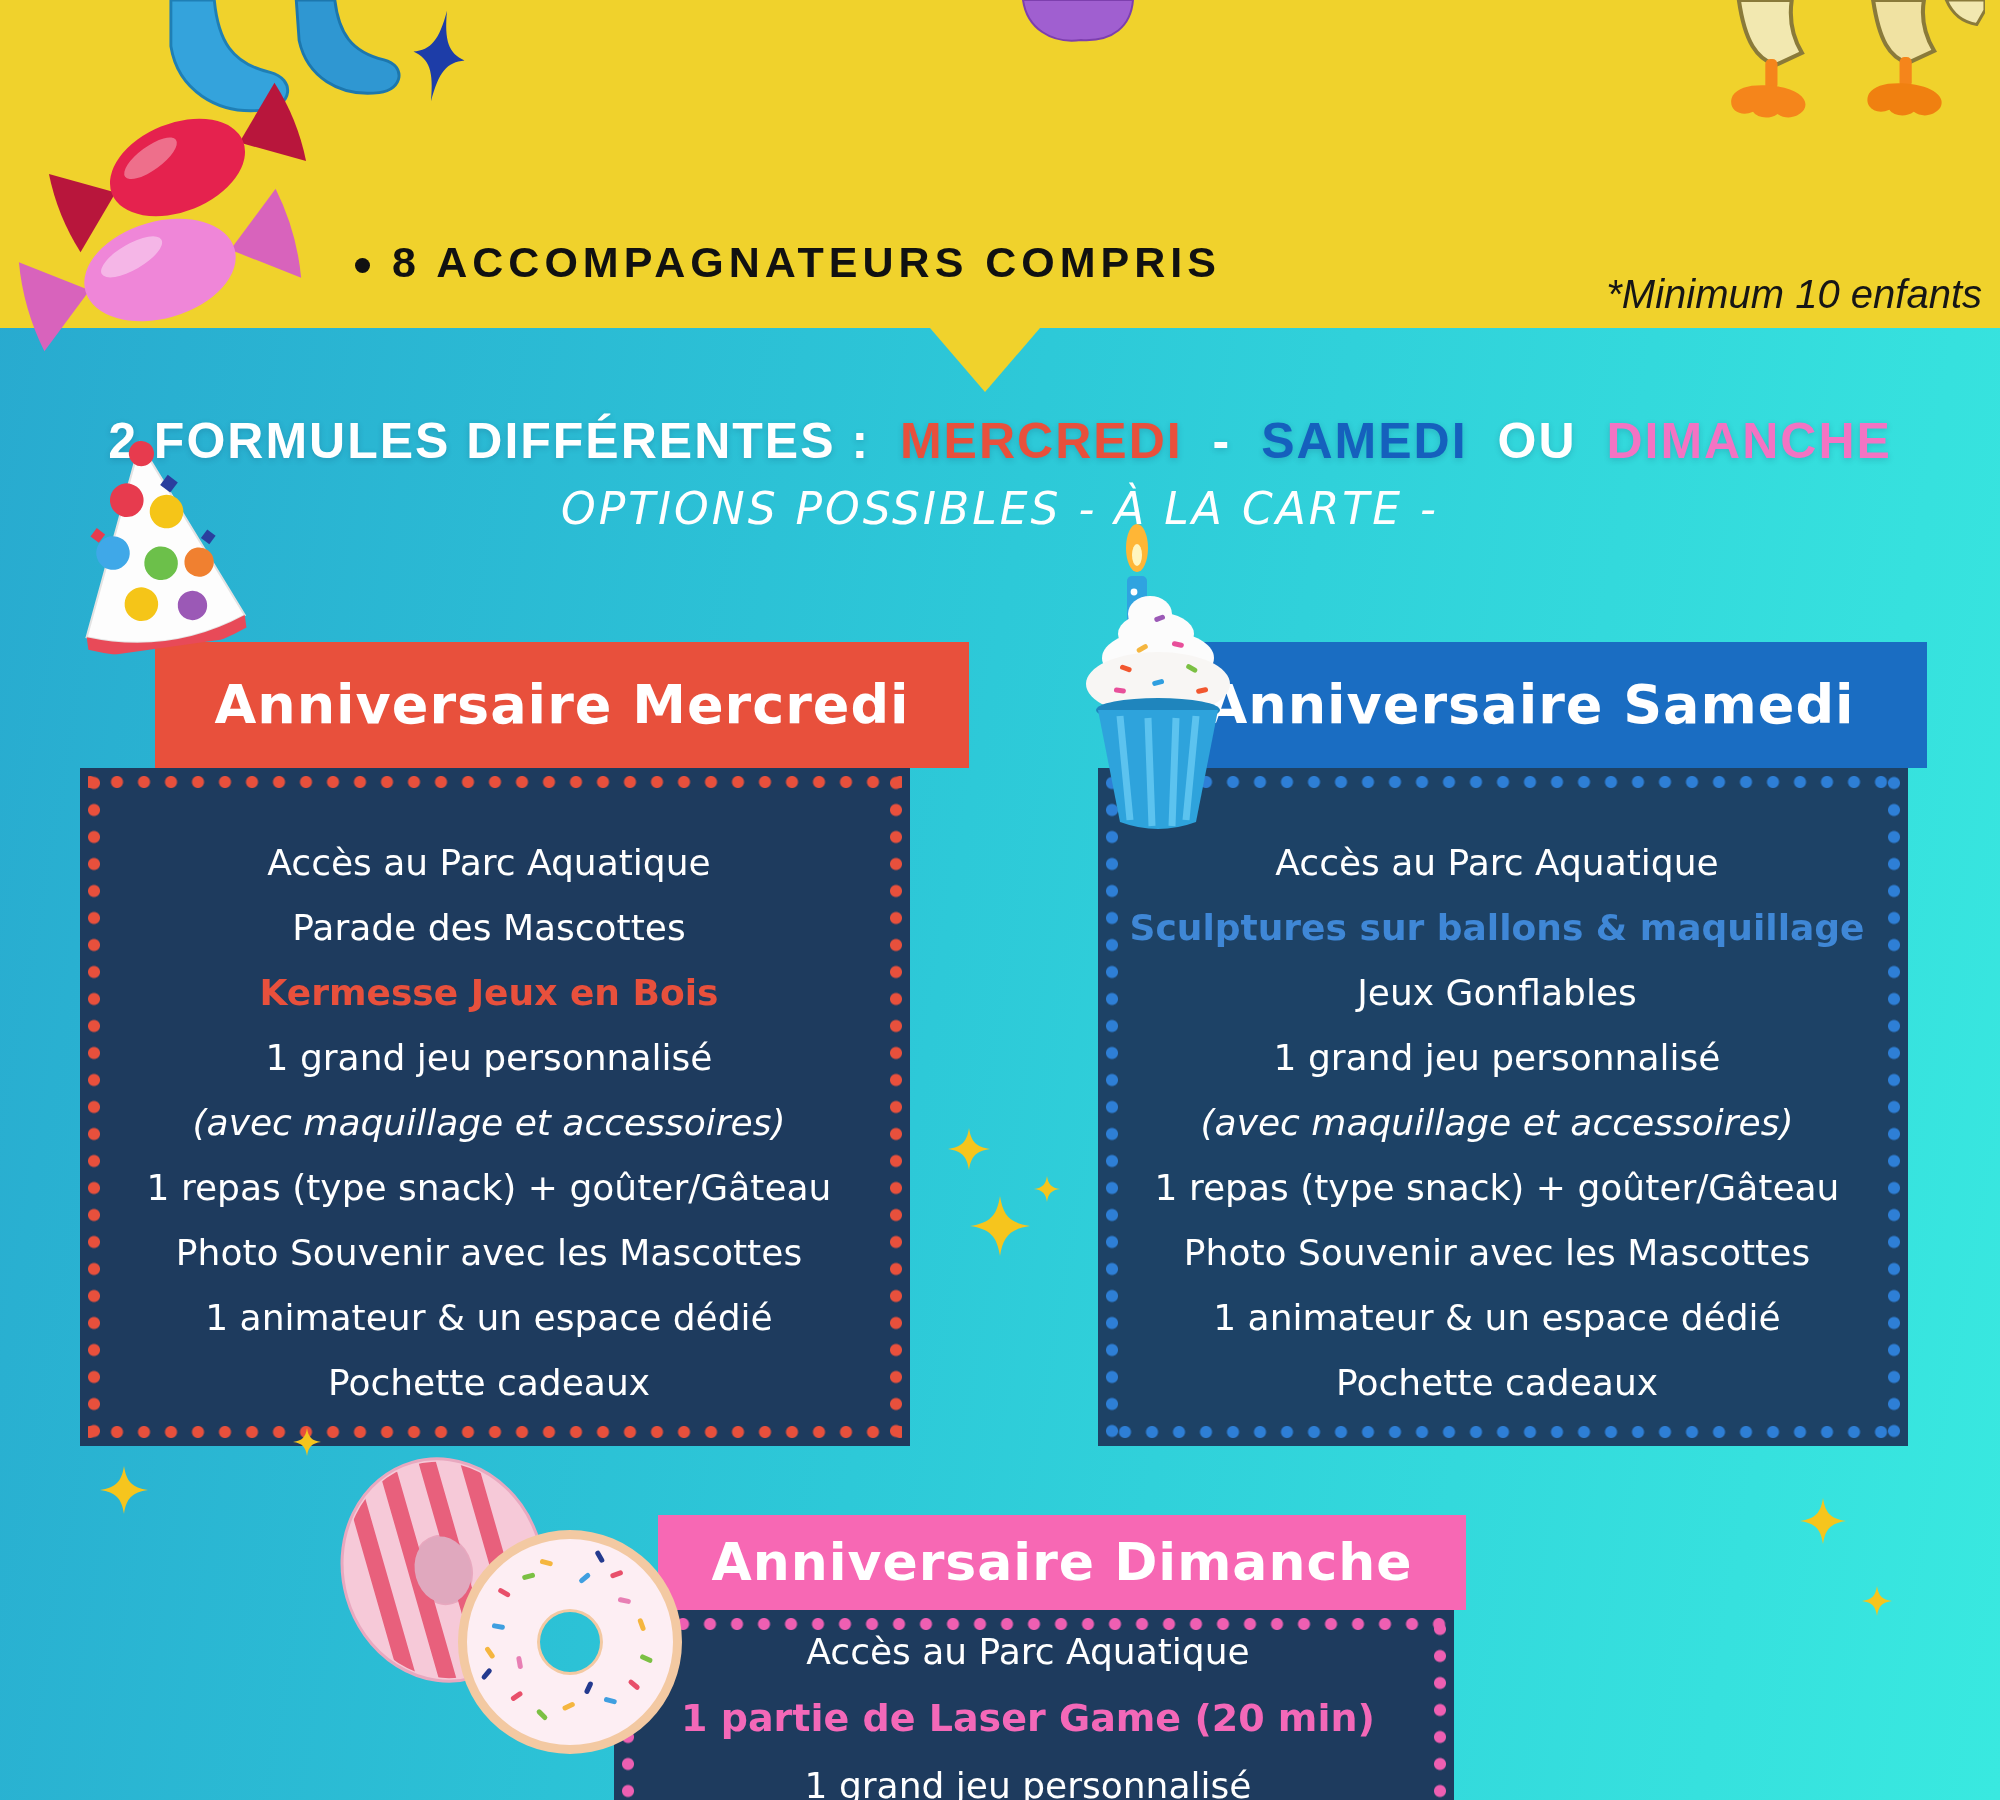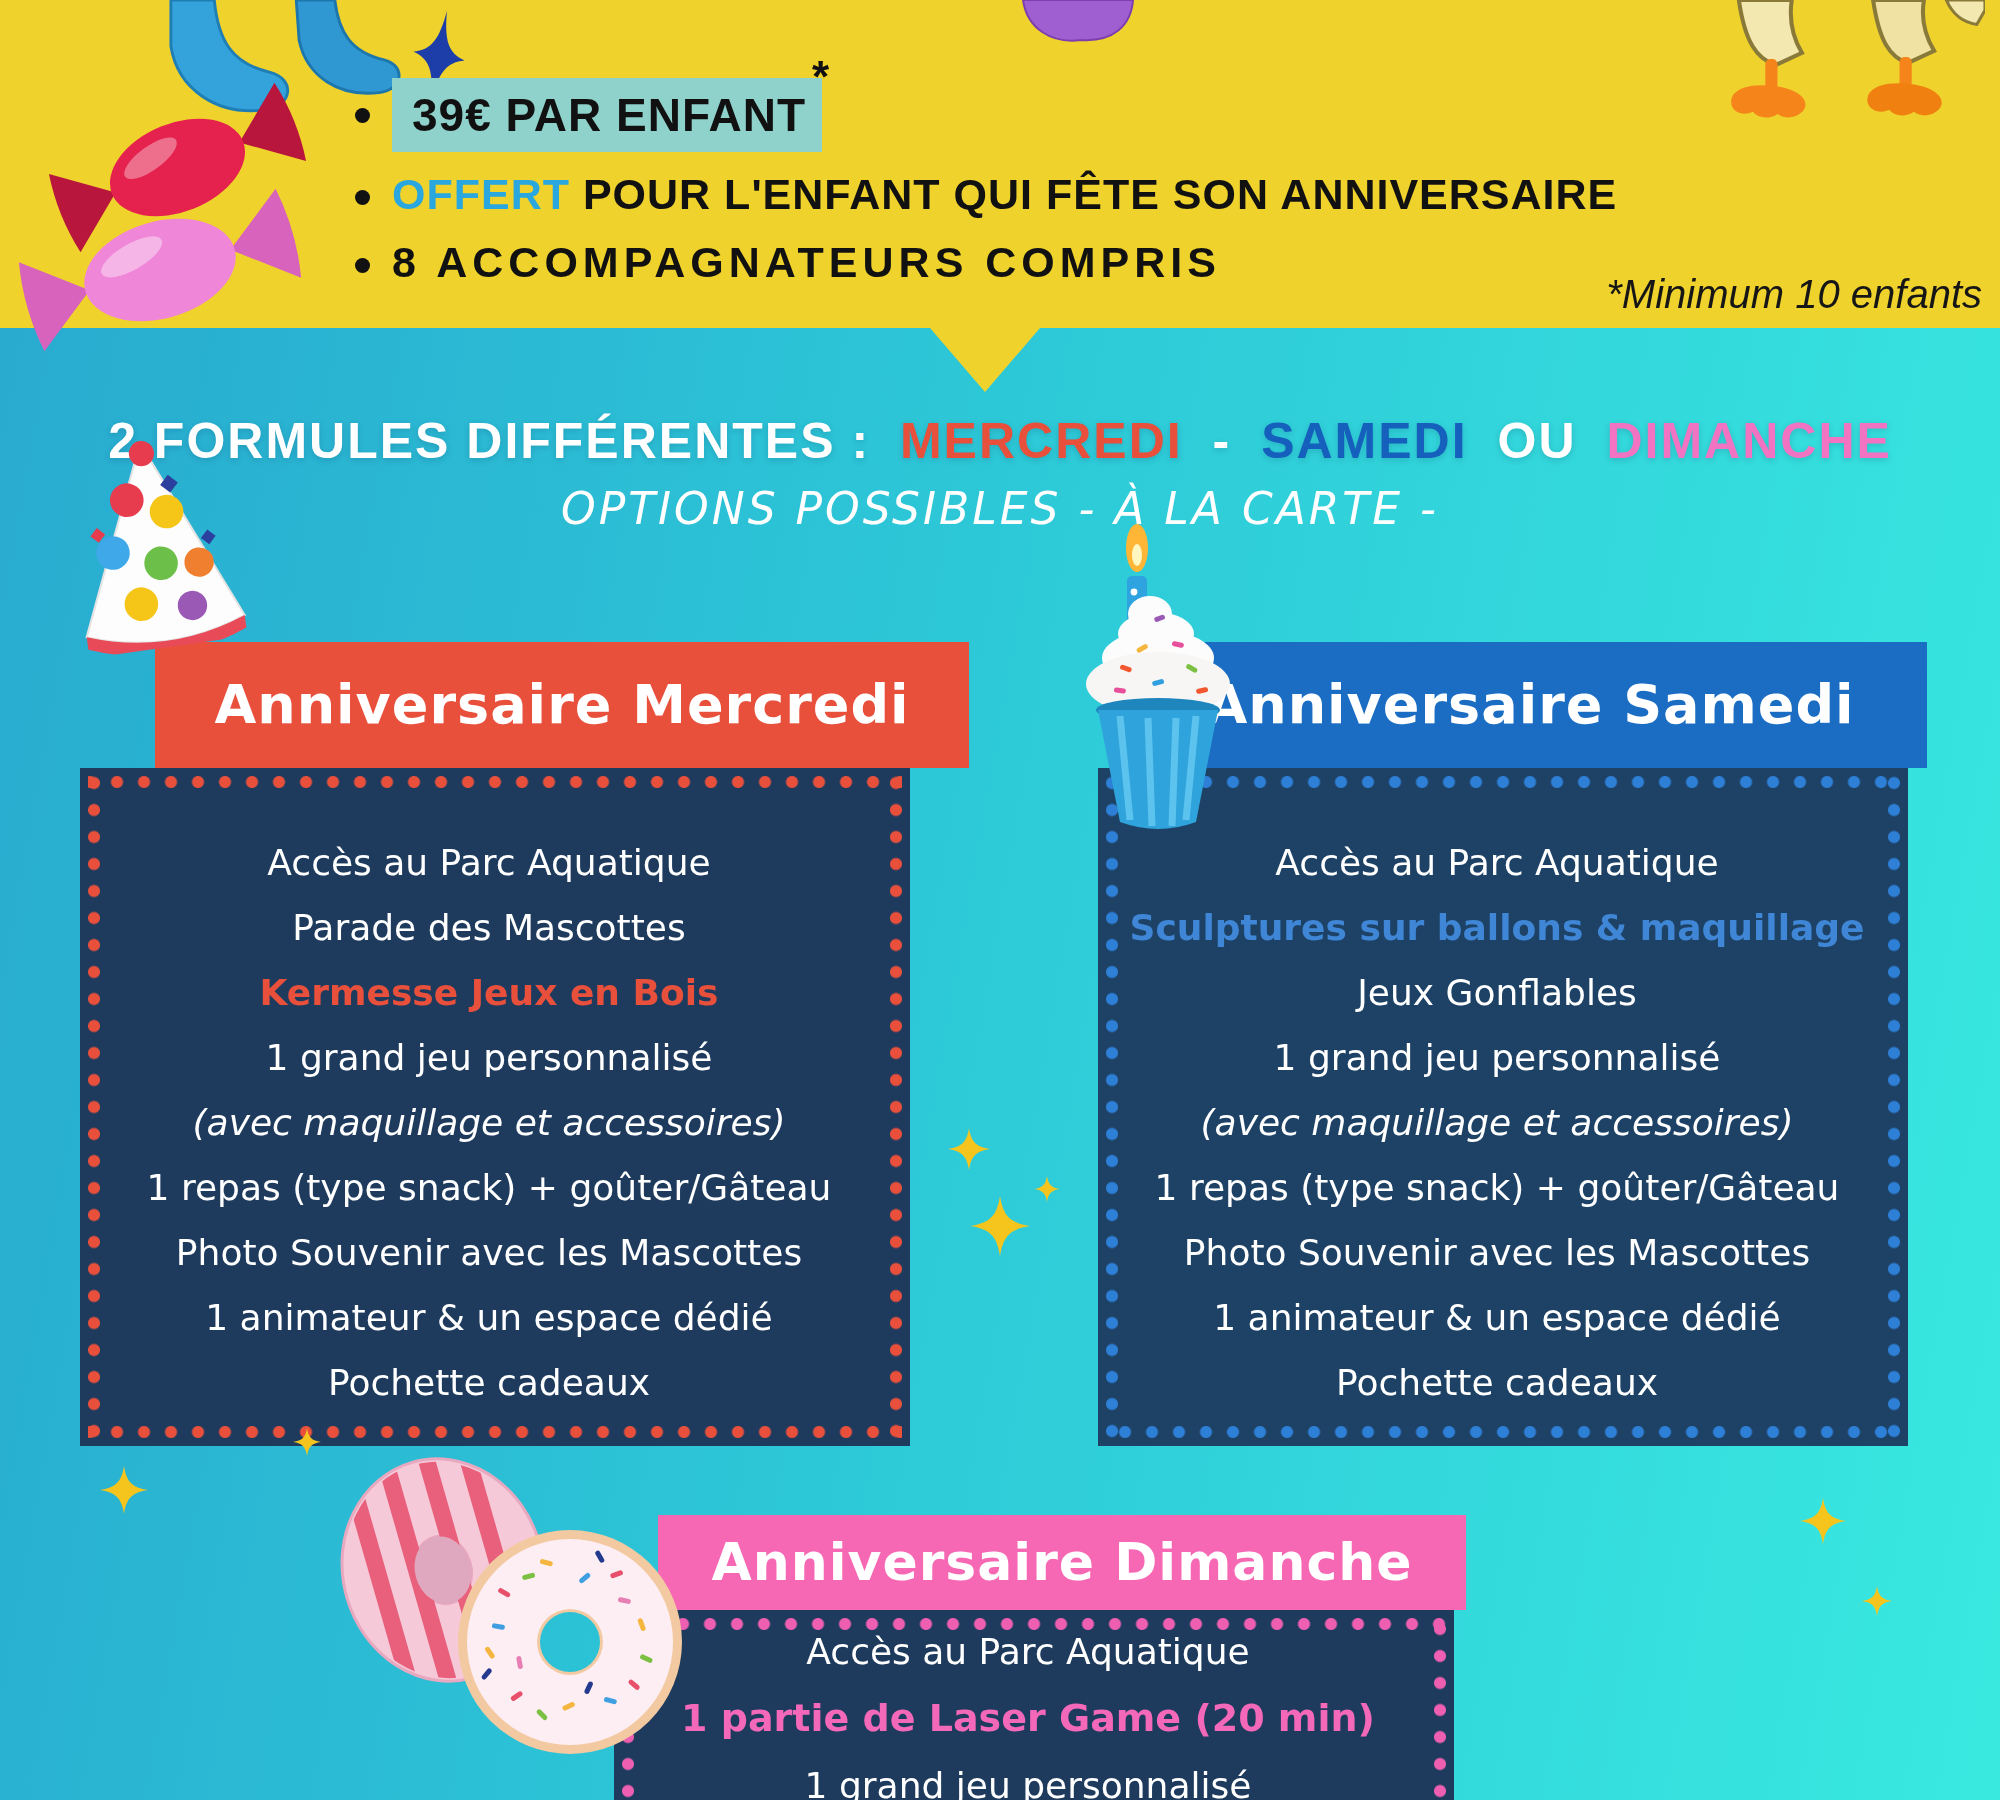--- a/index.html
+++ b/index.html
@@ -101,26 +101,20 @@
   <svg class="deco" style="left:1690px;top:0;width:295px;height:120px" viewBox="0 0 290 118">
     <path d="M48 0 C54 42 66 58 84 64 L110 52 C98 32 98 14 100 0 Z" fill="#f2e8b0" stroke="#8a7a3a" stroke-width="4"></path>
     <path d="M180 0 C186 40 196 56 214 62 L240 50 C228 30 228 12 230 0 Z" fill="#f0e2a2" stroke="#8a7a3a" stroke-width="4"></path>
     <path d="M252 0 C258 14 268 22 282 24 L290 10 L290 0 Z" fill="#f2e8b0" stroke="#8a7a3a" stroke-width="3"></path>
     <rect x="74" y="58" width="12" height="30" rx="5" fill="#f5851b"></rect>
     <rect x="206" y="56" width="12" height="30" rx="5" fill="#f5851b"></rect>
     <path d="M42 94 C36 106 48 116 62 110 C66 116 78 118 86 112 C94 118 106 116 112 108 C118 98 106 86 78 84 C58 83 48 86 42 94 Z" fill="#f5851b"></path>
     <path d="M176 92 C170 104 182 114 196 108 C200 114 212 116 220 110 C228 116 240 114 246 106 C252 96 240 84 212 82 C192 81 182 84 176 92 Z" fill="#f08010"></path>
   </svg>
 
-  <div class="bullet-row row1">
-    <span class="bullet-dot"></span><span class="hl-box"><span>39€ PAR ENFANT</span><span class="hl-ast">*</span></span>
-  </div>
-  <div class="bullet-row row2">
-    <span class="bullet-dot"></span><span class="accent-offert">OFFERT</span>&nbsp;<span>POUR L'ENFANT QUI FÊTE SON ANNIVERSAIRE</span>
-  </div>
   <div class="bullet-row row3">
     <span class="bullet-dot"></span><span>8 ACCOMPAGNATEURS COMPRIS</span>
   </div>
   <div class="footnote">*Minimum 10 enfants</div>
 
   <div class="main-heading">
     <span>2 FORMULES DIFFÉRENTES :</span>
     <span class="hd-red">MERCREDI</span>
     <span>-</span>
     <span class="hd-blue">SAMEDI</span>

